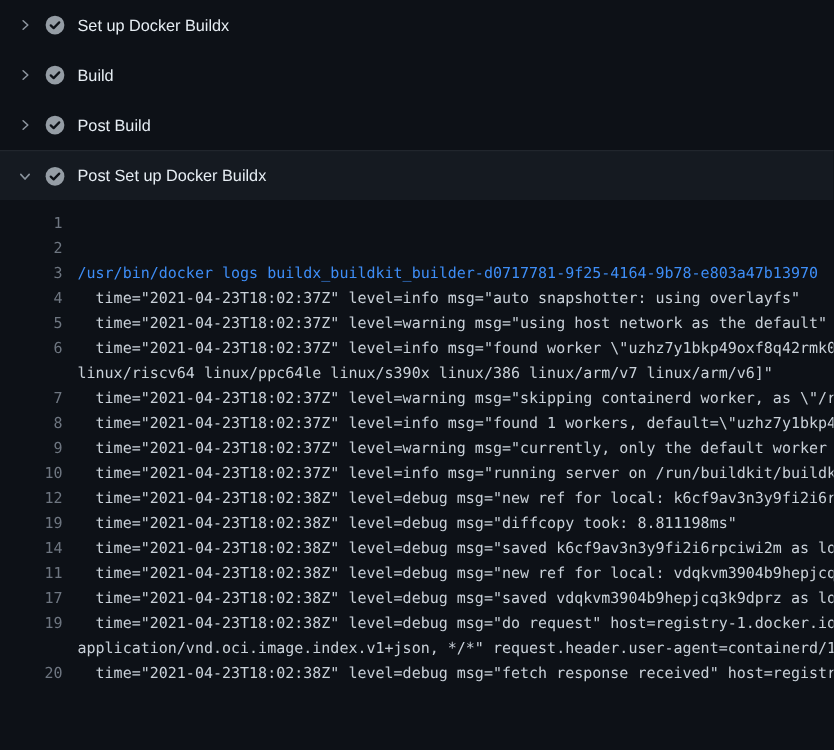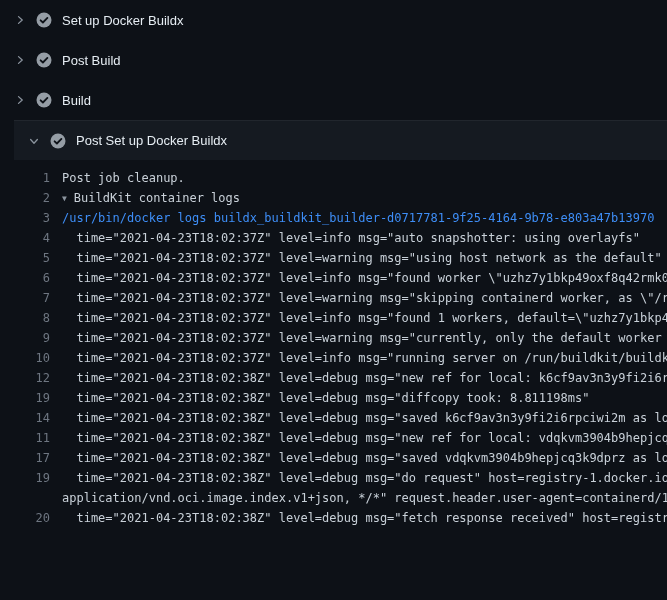--- a/index.html
+++ b/index.html
@@ -16,21 +16,20 @@
     display: flex; align-items: center;
     height: 40px; box-sizing: border-box;
     padding-left: 12px;
     color: var(--header-text, #e6edf3);
     font-size: 13px;
     cursor: pointer;
   }
   .section.expanded {
     background: var(--header-active-bg, #151a21);
     border-top: 1px solid var(--border, #21262d);
-    margin-left: 14px;
   }
   .section .chev {
     width: 16px; height: 16px; flex: none;
     display: flex; align-items: center; justify-content: center;
     color: var(--muted, #8b949e);
   }
   .section .check {
     width: 16px; height: 16px; flex: none;
     margin-left: 8px;
     display: flex; align-items: center; justify-content: center;
@@ -91,75 +90,77 @@
           <svg width="12" height="12" viewBox="0 0 16 16">
             <path d="M6 3.5 L11 8 L6 12.5" fill="none" stroke="currentColor" stroke-width="1.7" stroke-linecap="round" stroke-linejoin="round"></path>
           </svg>
         </span>
         <span class="check">
           <svg width="16" height="16" viewBox="0 0 16 16">
             <circle cx="8" cy="8" r="7.5" fill="currentColor"></circle>
             <path d="M4.6 8.3 L6.9 10.5 L11.4 5.9" fill="none" stroke="#0d1117" stroke-width="1.8" stroke-linecap="round" stroke-linejoin="round"></path>
           </svg>
         </span>
+        <span class="label">Build</span>
+      </div>
+      <div class="section">
+        <span class="chev">
+          <svg width="12" height="12" viewBox="0 0 16 16">
+            <path d="M6 3.5 L11 8 L6 12.5" fill="none" stroke="currentColor" stroke-width="1.7" stroke-linecap="round" stroke-linejoin="round"></path>
+          </svg>
+        </span>
+        <span class="check">
+          <svg width="16" height="16" viewBox="0 0 16 16">
+            <circle cx="8" cy="8" r="7.5" fill="currentColor"></circle>
+            <path d="M4.6 8.3 L6.9 10.5 L11.4 5.9" fill="none" stroke="#0d1117" stroke-width="1.8" stroke-linecap="round" stroke-linejoin="round"></path>
+          </svg>
+        </span>
         <span class="label">Post Build</span>
-      </div>
-      <div class="section">
-        <span class="chev">
-          <svg width="12" height="12" viewBox="0 0 16 16">
-            <path d="M6 3.5 L11 8 L6 12.5" fill="none" stroke="currentColor" stroke-width="1.7" stroke-linecap="round" stroke-linejoin="round"></path>
-          </svg>
-        </span>
-        <span class="check">
-          <svg width="16" height="16" viewBox="0 0 16 16">
-            <circle cx="8" cy="8" r="7.5" fill="currentColor"></circle>
-            <path d="M4.6 8.3 L6.9 10.5 L11.4 5.9" fill="none" stroke="#0d1117" stroke-width="1.8" stroke-linecap="round" stroke-linejoin="round"></path>
-          </svg>
-        </span>
-        <span class="label">Build</span>
       </div>
       <div class="section expanded">
         <span class="chev">
           <svg width="12" height="12" viewBox="0 0 16 16">
             <path d="M3.5 6 L8 11 L12.5 6" fill="none" stroke="currentColor" stroke-width="1.7" stroke-linecap="round" stroke-linejoin="round"></path>
           </svg>
         </span>
         <span class="check">
           <svg width="16" height="16" viewBox="0 0 16 16">
             <circle cx="8" cy="8" r="7.5" fill="currentColor"></circle>
             <path d="M4.6 8.3 L6.9 10.5 L11.4 5.9" fill="none" stroke="#0d1117" stroke-width="1.8" stroke-linecap="round" stroke-linejoin="round"></path>
           </svg>
         </span>
         <span class="label">Post Set up Docker Buildx</span>
       </div>
     </div>
   <div id="log" class="log">
       <div class="log-row">
         <span class="num">1</span>
-        <span class="text plain">Post job cleanup.</span>
       </div>
       <div class="log-row">
         <span class="num">2</span>
-        <span class="text group"><span class="tri">▼</span>BuildKit container logs</span>
       </div>
       <div class="log-row">
         <span class="num">3</span>
         <span class="text command">/usr/bin/docker logs buildx_buildkit_builder-d0717781-9f25-4164-9b78-e803a47b13970</span>
       </div>
       <div class="log-row">
         <span class="num">4</span>
         <span class="text plain">  time="2021-04-23T18:02:37Z" level=info msg="auto snapshotter: using overlayfs"</span>
       </div>
       <div class="log-row">
         <span class="num">5</span>
         <span class="text plain">  time="2021-04-23T18:02:37Z" level=warning msg="using host network as the default"</span>
       </div>
       <div class="log-row">
         <span class="num">6</span>
         <span class="text plain">  time="2021-04-23T18:02:37Z" level=info msg="found worker \"uzhz7y1bkp49oxf8q42rmk0xjl</span>
+      </div>
+      <div class="log-row">
+        <span class="num"></span>
+        <span class="text wrap">linux/riscv64 linux/ppc64le linux/s390x linux/386 linux/arm/v7 linux/arm/v6]"</span>
       </div>
       <div class="log-row">
         <span class="num">7</span>
         <span class="text plain">  time="2021-04-23T18:02:37Z" level=warning msg="skipping containerd worker, as \"/run</span>
       </div>
       <div class="log-row">
         <span class="num">8</span>
         <span class="text plain">  time="2021-04-23T18:02:37Z" level=info msg="found 1 workers, default=\"uzhz7y1bkp49o</span>
       </div>
       <div class="log-row">

